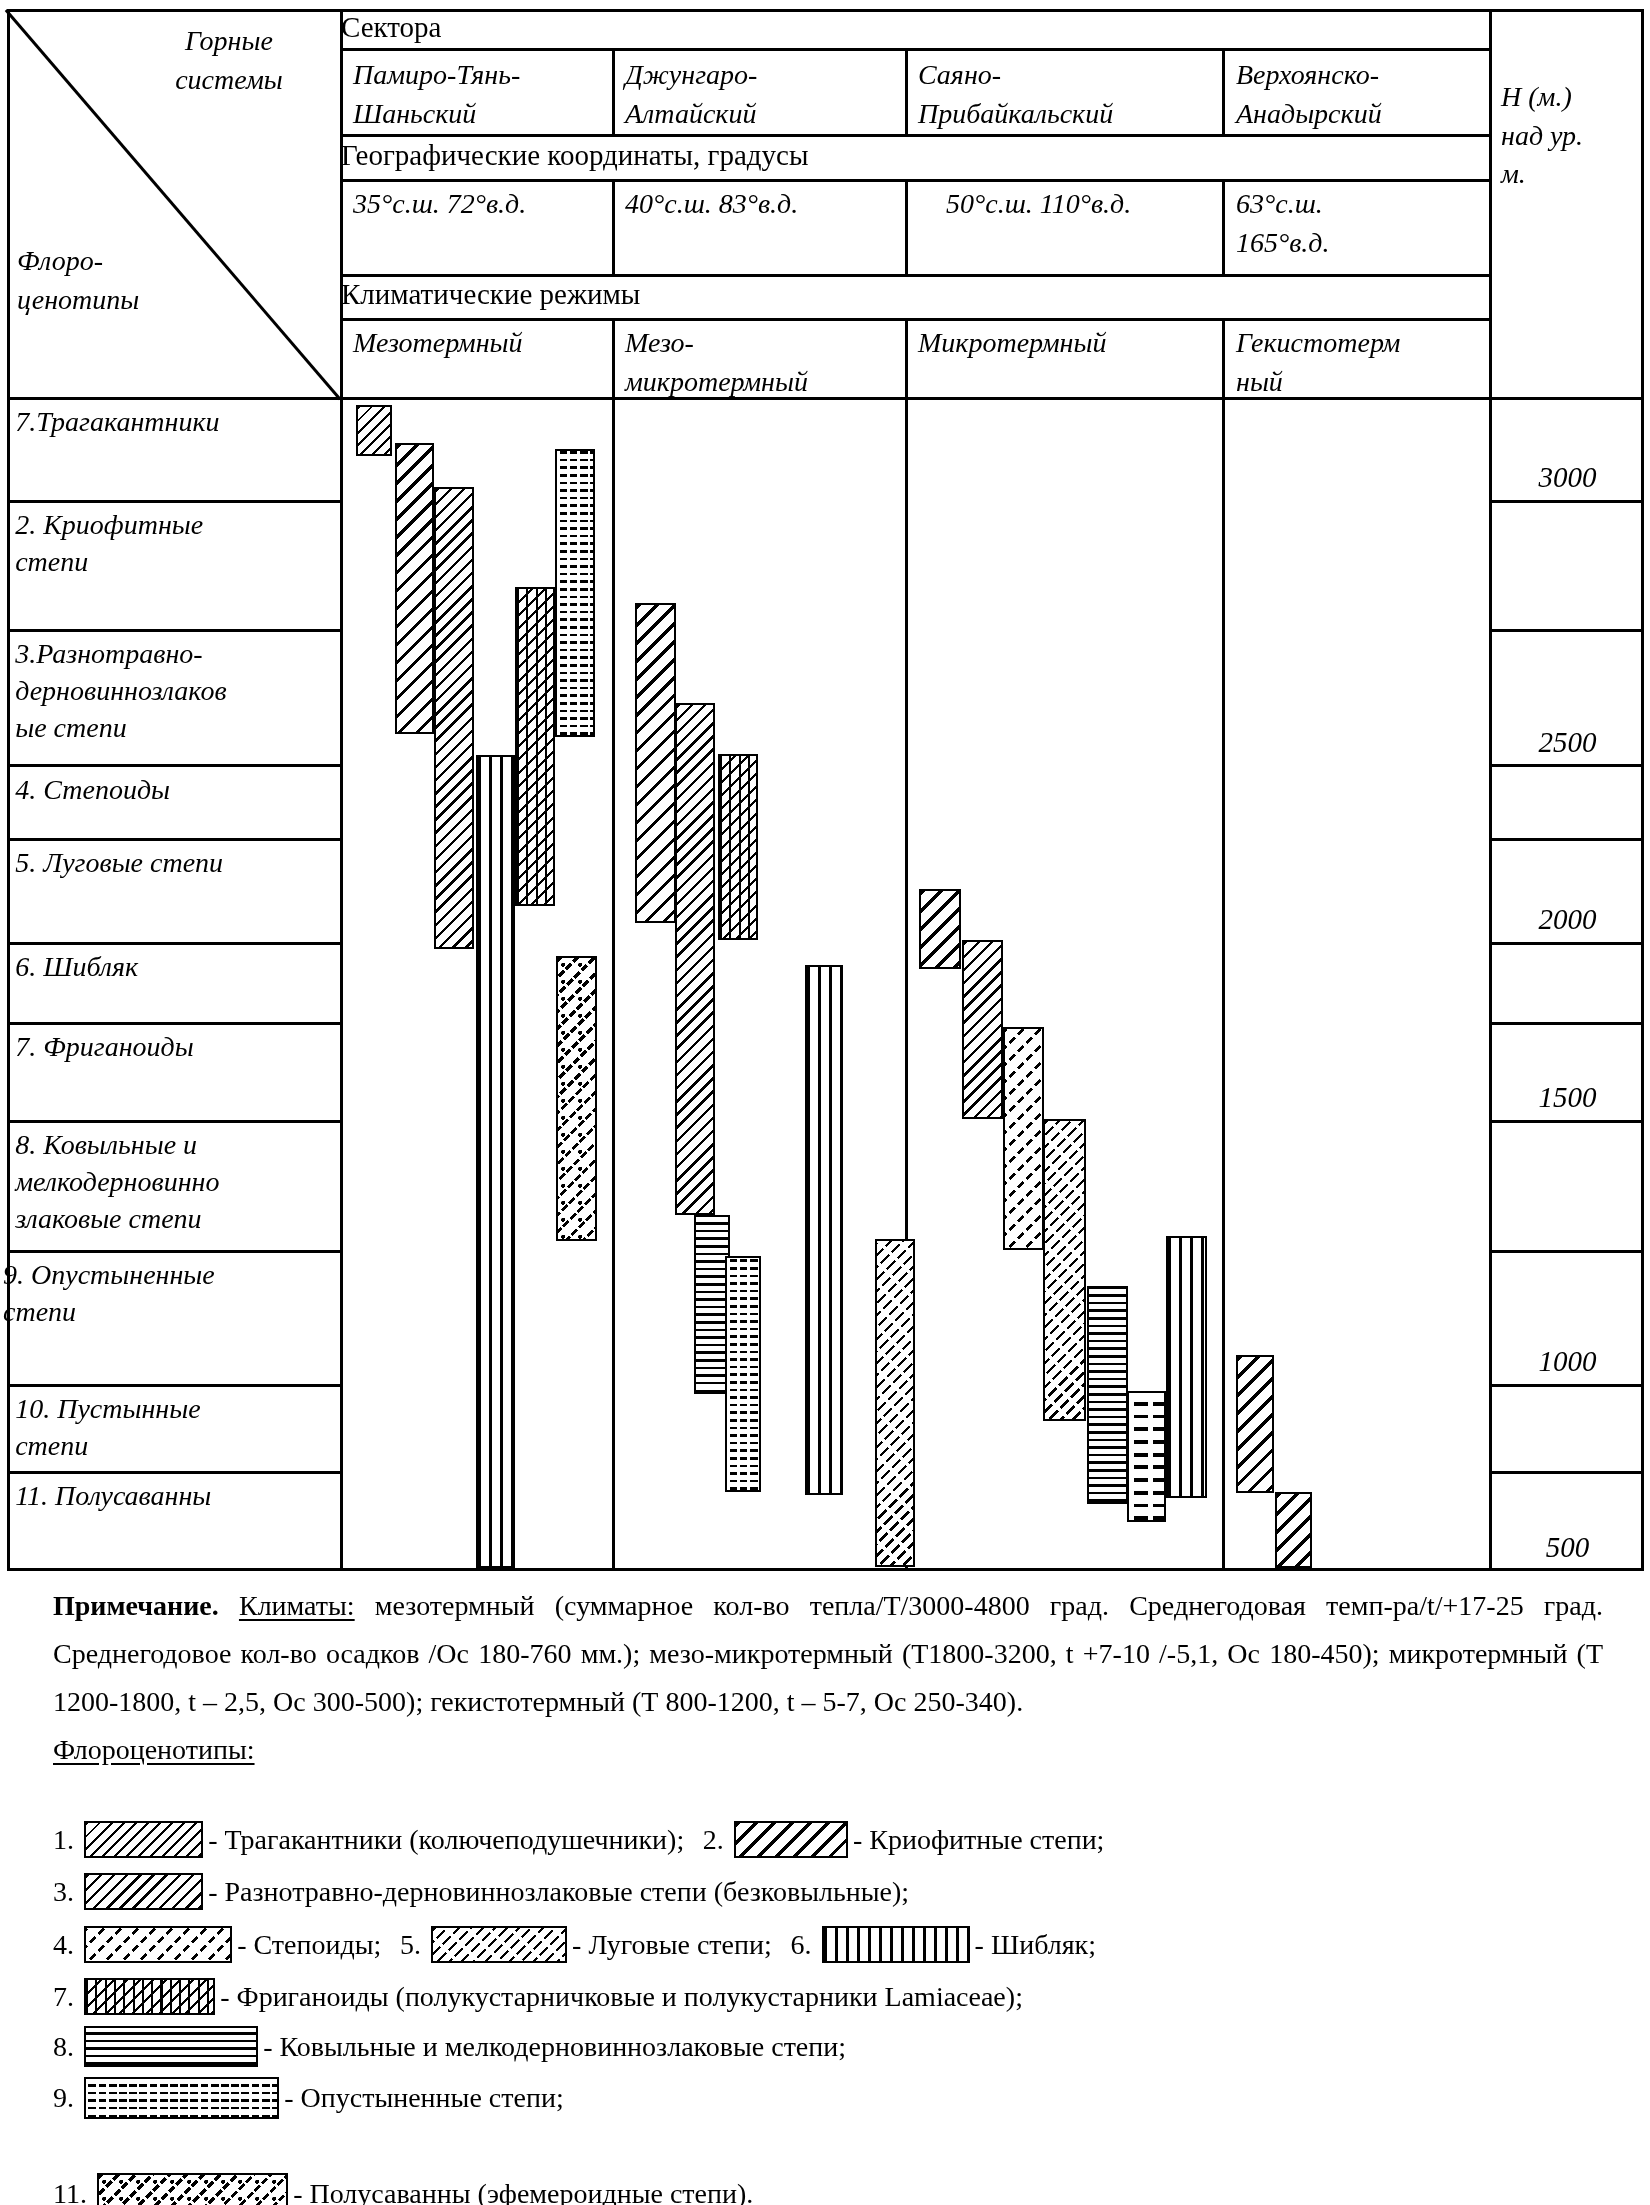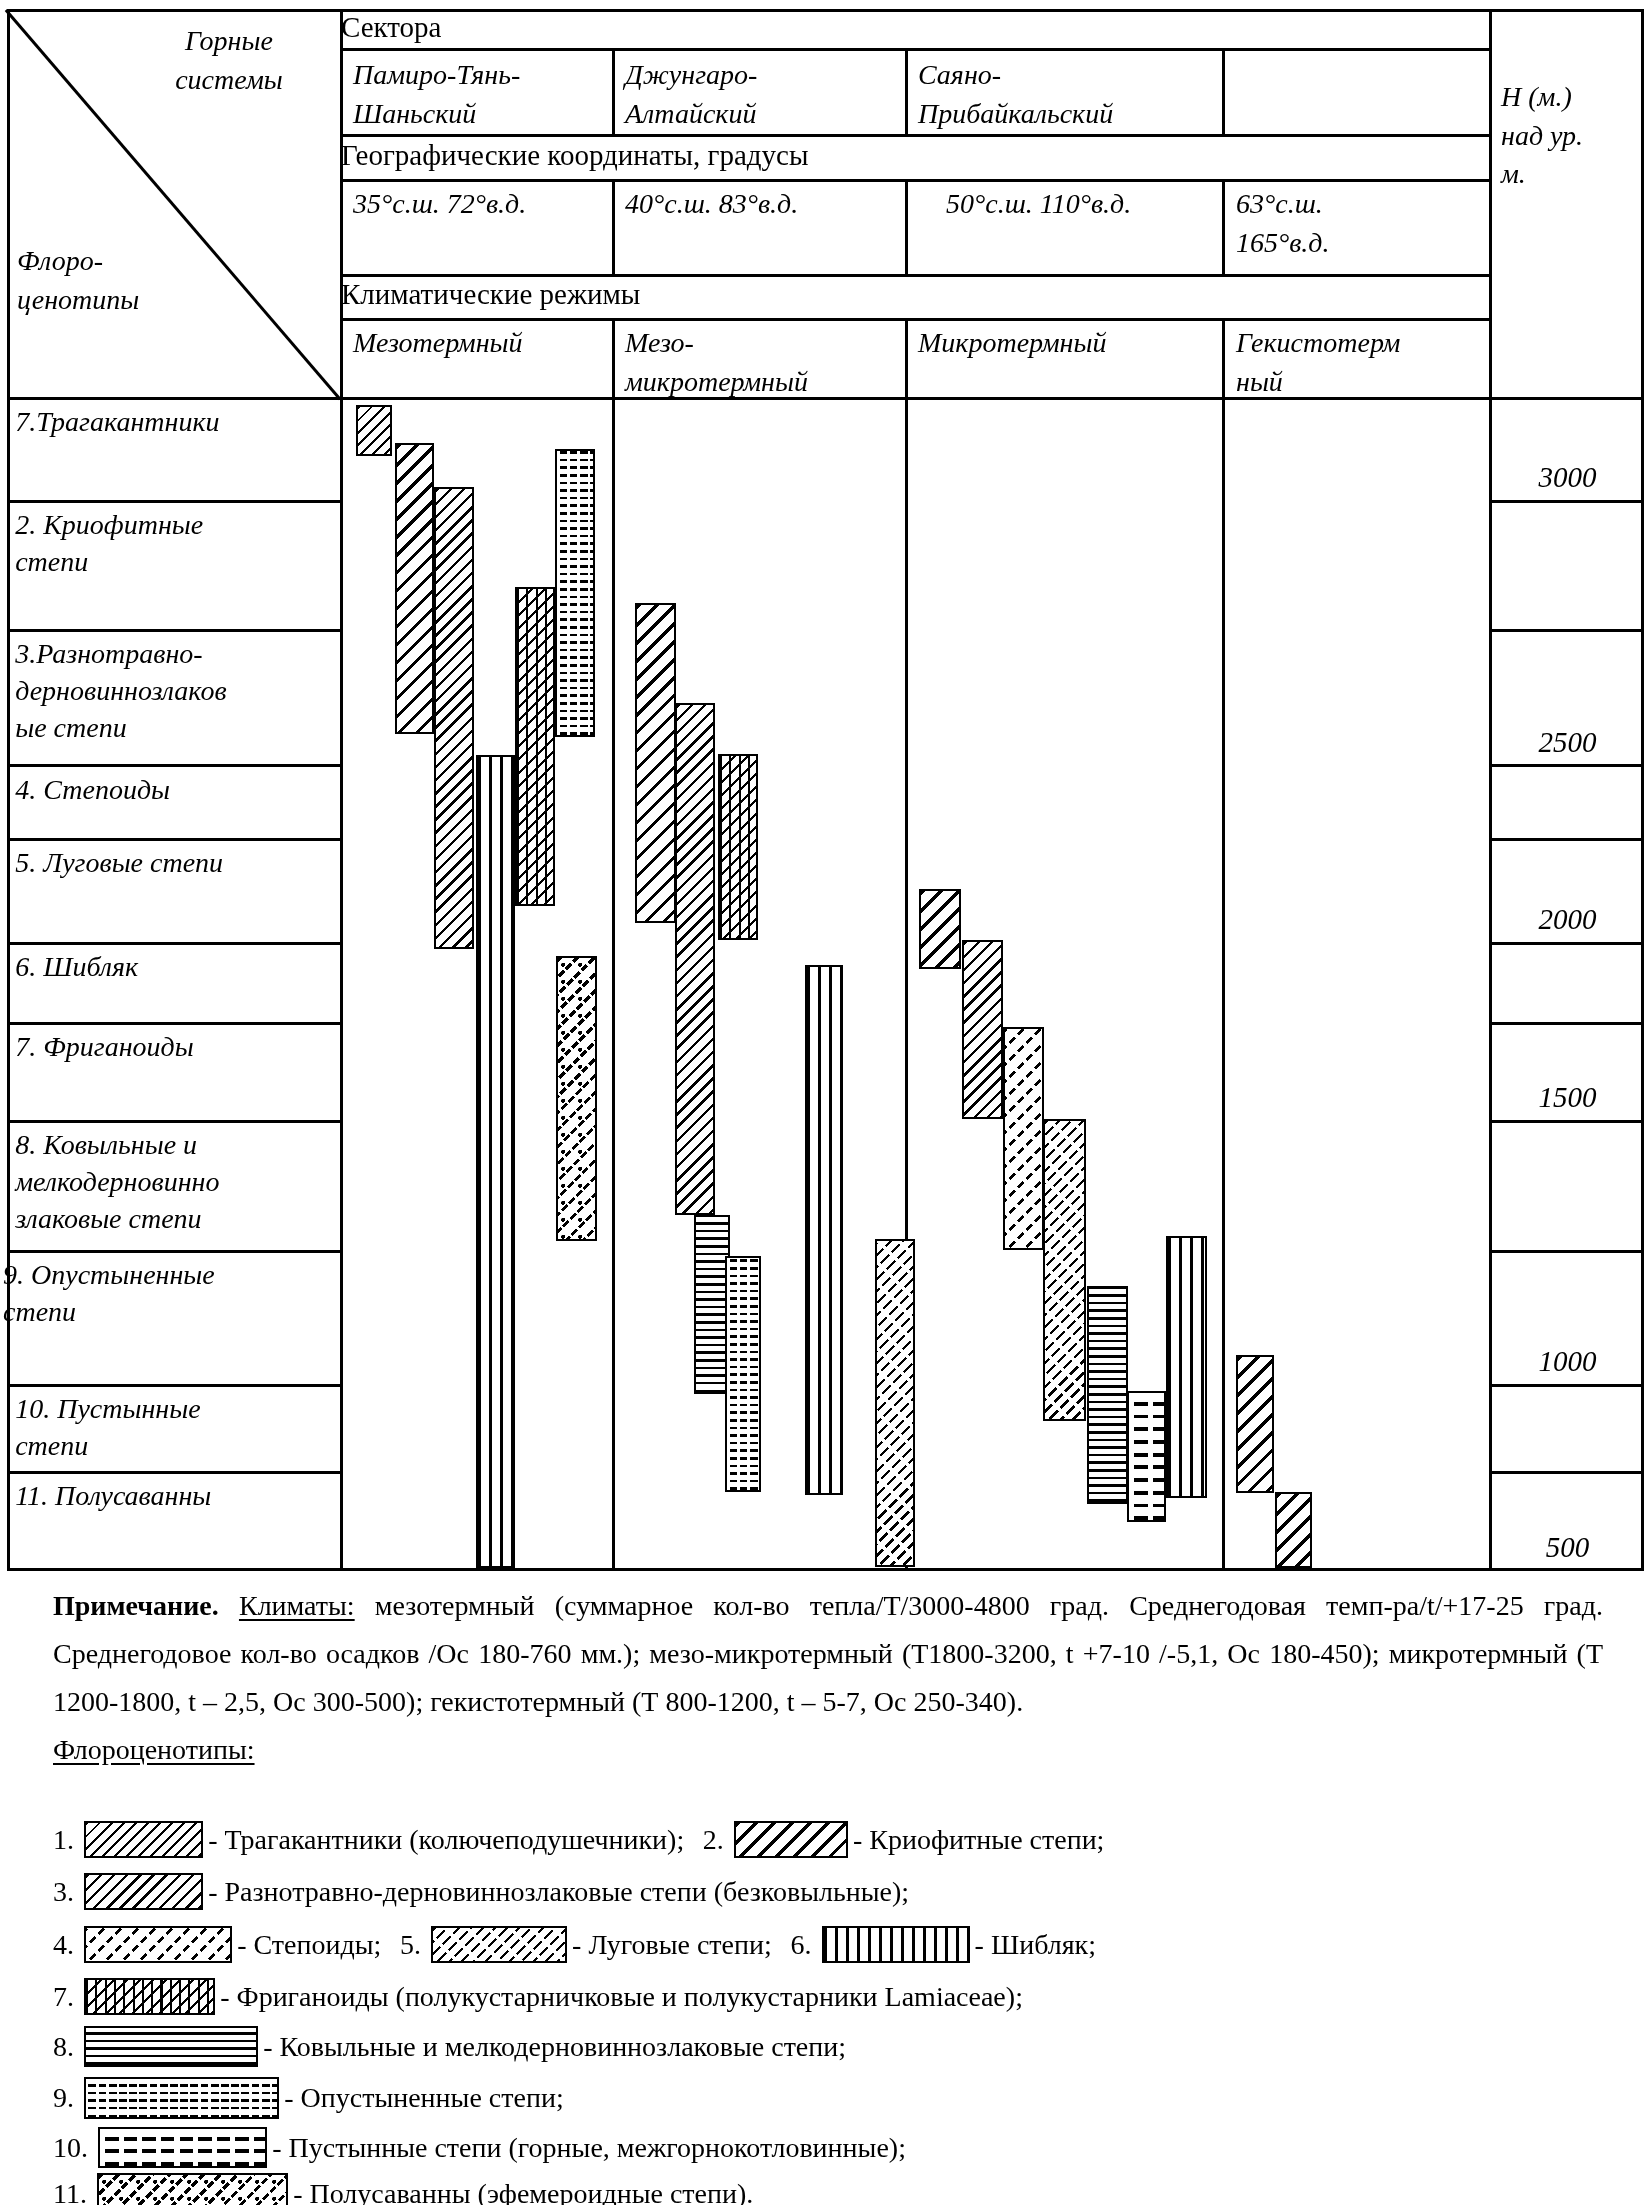--- a/index.html
+++ b/index.html
@@ -92,20 +92,22 @@
     <div class="ln" style="left: 1491px; top: 1384px; width: 153px; height: 2.5px;"></div>
     <div class="ln" style="left: 6.8px; top: 1471px; width: 335px; height: 2.5px;"></div>
     <div class="ln" style="left: 1491px; top: 1471px; width: 153px; height: 2.5px;"></div>
     <div class="ln" style="left: 6.8px; top: 8.5px; width: 513px; height: 2.5px; transform-origin: 0px 0px; transform: rotate(49.3475deg);"></div>
     <div class="cell" style="left: 353px; top: 56px; width: 252px;">Памиро-Тянь-
 Шаньский</div>
     <div class="cell" style="left: 625px; top: 56px; width: 273px;">Джунгаро-
 Алтайский</div>
     <div class="cell" style="left: 918px; top: 56px; width: 297px;">Саяно-
 Прибайкальский</div>
+    <div class="cell" style="left: 1236px; top: 56px; width: 246px;">Верхоянско-
+Анадырский</div>
     <div class="cell" style="left: 353px; top: 185px; width: 252px;">35°с.ш. 72°в.д.</div>
     <div class="cell" style="left: 625px; top: 185px; width: 273px;">40°с.ш. 83°в.д.</div>
     <div class="cell" style="left: 918px; top: 185px; width: 297px; margin-left: 28px;">50°с.ш. 110°в.д.</div>
     <div class="cell" style="left: 1236px; top: 185px; width: 246px;">63°с.ш.
 165°в.д.</div>
     <div class="cell" style="left: 353px; top: 324px; width: 255px;">Мезотермный</div>
     <div class="cell" style="left: 625px; top: 324px; width: 276px;">Мезо-
 микротермный</div>
     <div class="cell" style="left: 918px; top: 324px; width: 301px;">Микротермный</div>
     <div class="cell" style="left: 1236px; top: 324px; width: 250px;">Гекистотерм
@@ -189,24 +191,19 @@
     <div class="lg" style="left: 53px; top: 2026px; width: 1558px;">
       <span class="n">8.</span>
       <span class="sw p8" style="width: 174px; height: 41px;"></span>
       <span class="t">- Ковыльные и мелкодерновиннозлаковые степи;</span>
     </div>
     <div class="lg" style="left: 53px; top: 2077px; width: 1558px;">
       <span class="n">9.</span>
       <span class="sw p9" style="width: 195px; height: 42px;"></span>
       <span class="t">- Опустыненные степи;</span>
     </div>
-    <div class="lg" style="left: 53px; top: 2127px; width: 1558px;">
-      <span class="n">10.</span>
-      <span class="sw p10" style="width: 169px; height: 41px;"></span>
-      <span class="t">- Пустынные степи (горные, межгорнокотловинные);</span>
-    </div>
     <div class="lg" style="left: 53px; top: 2173px; width: 1558px;">
       <span class="n">11.</span>
       <span class="sw p11" style="width: 191px; height: 41px;"></span>
       <span class="t">- Полусаванны (эфемероидные степи).</span>
     </div>
   </div>
 
 
 </body></html>

